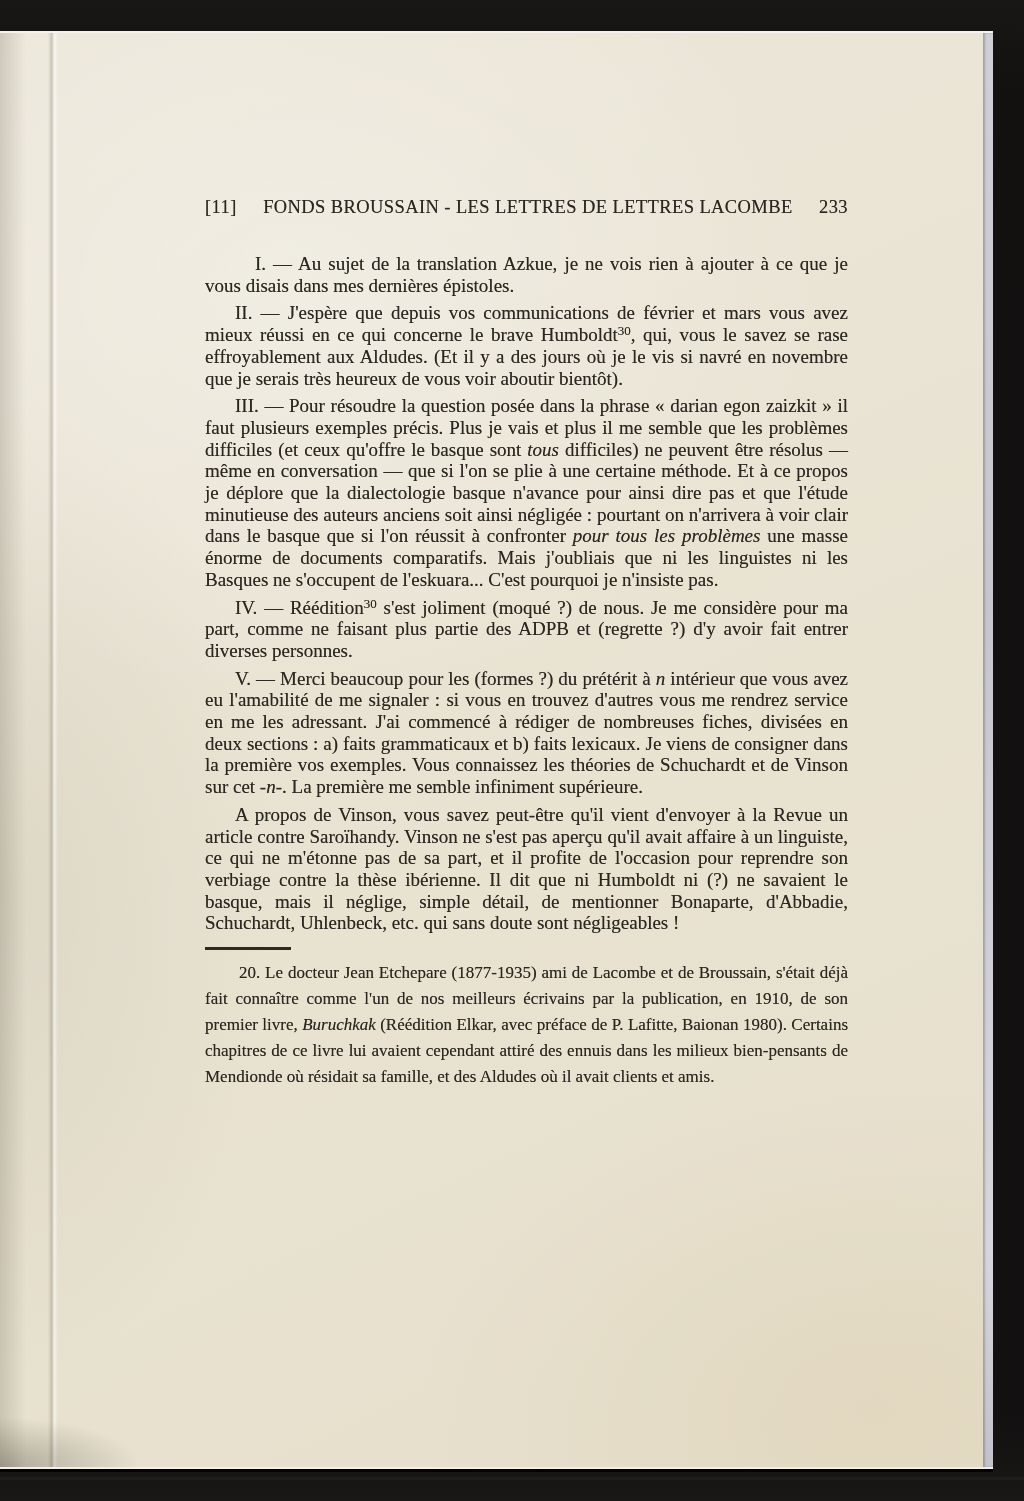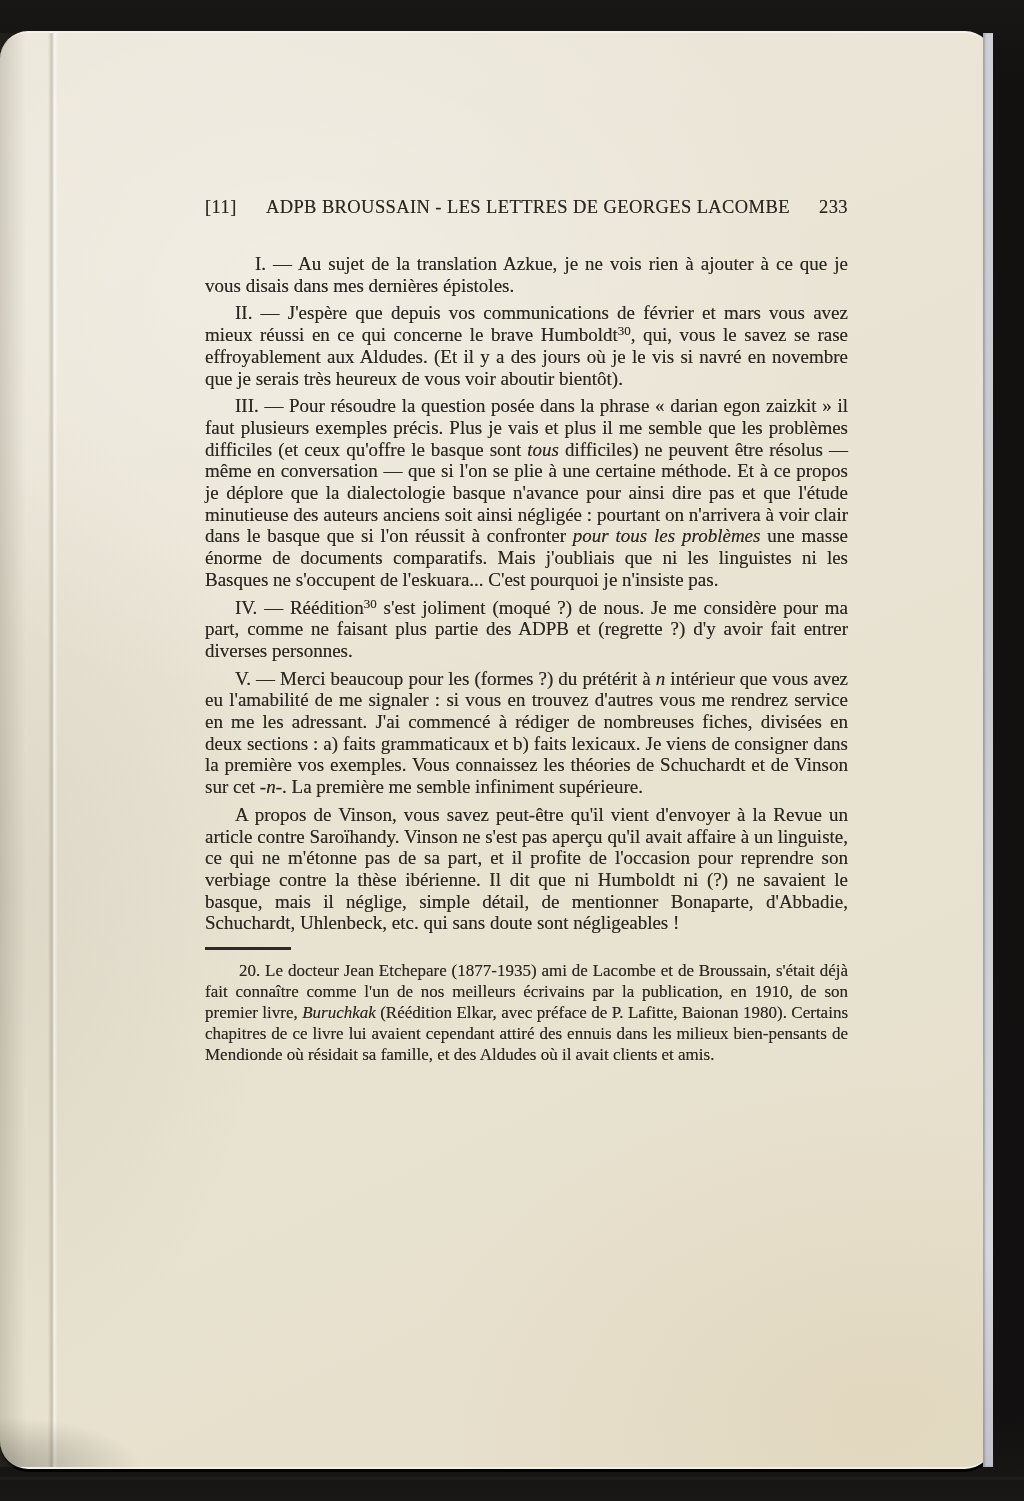--- a/index.html
+++ b/index.html
@@ -24,21 +24,20 @@
   .book-page {
     position: absolute; left: 0; top: 31px; width: 993px; height: 1434px;
     background:
       radial-gradient(900px 700px at 30% 18%, rgba(255,255,255,0.30), rgba(255,255,255,0) 60%),
       radial-gradient(700px 500px at 88% 96%, rgba(205,180,135,0.18), rgba(205,180,135,0) 65%),
       radial-gradient(500px 900px at 0% 60%, rgba(120,110,88,0.10), rgba(120,110,88,0) 55%),
       linear-gradient(155deg, #ece7da 0%, #e9e3d3 45%, #e6dfcb 100%);
     border-top: 2px solid #f4f2ea;
     border-bottom: 2px solid #f1efe6;
     box-shadow: 0 3px 0 rgba(0,0,0,0.85);
-    border-radius: 28px;
   }
 
   
   .gutter-crease {
     position: absolute; left: 48px; top: 0; width: 10px; height: 100%;
     background: linear-gradient(90deg,
       rgba(110,100,80,0) 0%,
       rgba(110,100,80,0.28) 38%,
       rgba(255,255,252,0.55) 62%,
       rgba(255,255,252,0) 100%);
@@ -77,40 +76,40 @@
   .para + .para { margin-top: 6px; }
   .para.indent-lg { text-indent: 50px; }
 
   sup { font-size: 13px; line-height: 0; position: relative; top: -6px; vertical-align: baseline; }
   .i { font-style: italic; margin-top: 8px; }
 
   .footnote-rule {
     width: 86px; height: 3px; background: #2d2a23;
     margin: 13px 0 10px 0;
   }
-  .footnote { font-size: 17px; line-height: 21px; text-align: justify; text-indent: 34px; }
+  .footnote { font-size: 17px; line-height: 26px; text-align: justify; text-indent: 34px; }
   .footnote + .footnote { margin-top: 2px; }
 </style>
 </head>
 <body>
 
 <div class="scan-frame">
   <div class="board-edge-line"></div>
 
   <div class="book-page">
     <div class="left-page-shadow"></div>
     <div class="gutter-crease"></div>
     <div class="corner-shadow"></div>
     <div class="page-right-edge"></div>
 
     <div class="content">
 
       <div class="page-header">
         <span class="hdr-bracket">[11]</span>
-        <span class="hdr-title">ADPB BROUSSAIN - LES LETTRES DE GEORGES LACOMBE</span>
+        <span class="hdr-title">FONDS BROUSSAIN - LES LETTRES DE LETTRES LACOMBE</span>
         <span class="hdr-page">233</span>
       </div>
 
       <div class="body-text">
         <p class="para indent-lg"><span>I. — Au sujet de la translation Azkue, je ne vois rien à ajouter à ce que je vous disais dans mes dernières épistoles.</span></p>
         <p class="para"><span>II. — J'espère que depuis vos communications de février et mars vous avez mieux réussi en ce qui concerne le brave Humboldt</span><sup>30</sup><span>, qui, vous le savez se rase effroyablement aux Aldudes. (Et il y a des jours où je le vis si navré en novembre que je serais très heureux de vous voir aboutir bientôt).</span></p>
         <p class="para"><span>III. — Pour résoudre la question posée dans la phrase « darian egon zaizkit » il faut plusieurs exemples précis. Plus je vais et plus il me semble que les problèmes difficiles (et ceux qu'offre le basque sont </span><span class="i">tous</span><span> difficiles) ne peuvent être résolus — même en conversation — que si l'on se plie à une certaine méthode. Et à ce propos je déplore que la dialectologie basque n'avance pour ainsi dire pas et que l'étude minutieuse des auteurs anciens soit ainsi négligée : pourtant on n'arrivera à voir clair dans le basque que si l'on réussit à confronter </span><span class="i">pour tous les problèmes</span><span> une masse énorme de documents comparatifs. Mais j'oubliais que ni les linguistes ni les Basques ne s'occupent de l'eskuara... C'est pourquoi je n'insiste pas.</span></p>
         <p class="para"><span>IV. — Réédition</span><sup>30</sup><span> s'est joliment (moqué ?) de nous. Je me considère pour ma part, comme ne faisant plus partie des ADPB et (regrette ?) d'y avoir fait entrer diverses personnes.</span></p>
         <p class="para"><span>V. — Merci beaucoup pour les (formes ?) du prétérit à </span><span class="i">n</span><span> intérieur que vous avez eu l'amabilité de me signaler : si vous en trouvez d'autres vous me rendrez service en me les adressant. J'ai commencé à rédiger de nombreuses fiches, divisées en deux sections : a) faits grammaticaux et b) faits lexicaux. Je viens de consigner dans la première vos exemples. Vous connaissez les théories de Schuchardt et de Vinson sur cet -</span><span class="i">n</span><span>-. La première me semble infiniment supérieure.</span></p>
         <p class="para"><span>A propos de Vinson, vous savez peut-être qu'il vient d'envoyer à la Revue un article contre Saroïhandy. Vinson ne s'est pas aperçu qu'il avait affaire à un linguiste, ce qui ne m'étonne pas de sa part, et il profite de l'occasion pour reprendre son verbiage contre la thèse ibérienne. Il dit que ni Humboldt ni (?) ne savaient le basque, mais il néglige, simple détail, de mentionner Bonaparte, d'Abbadie, Schuchardt, Uhlenbeck, etc. qui sans doute sont négligeables !</span></p>

